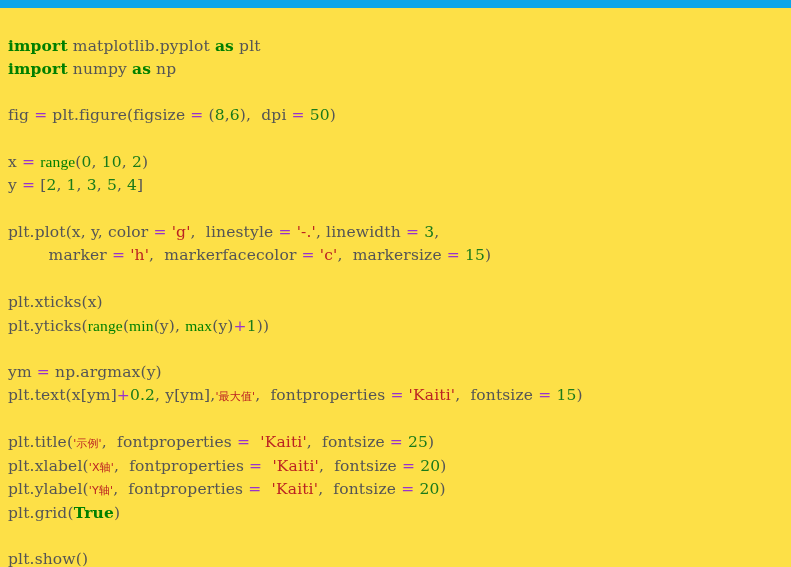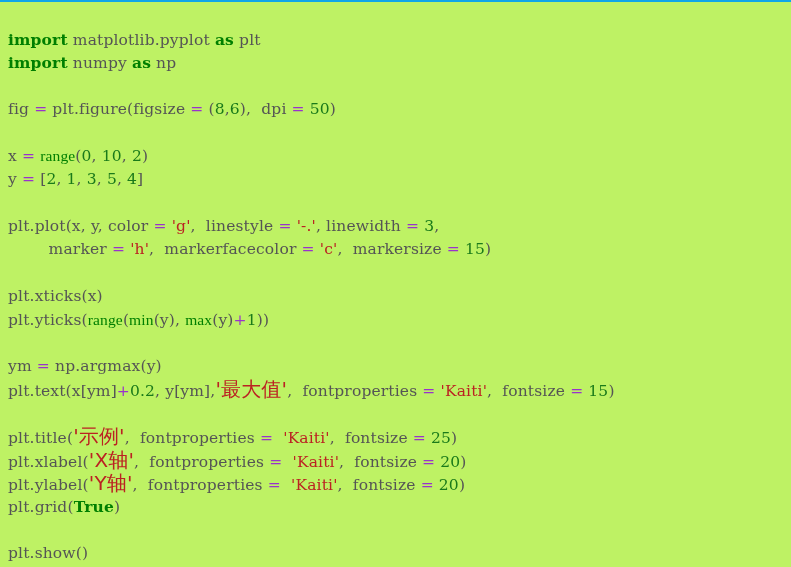--- a/index.html
+++ b/index.html
@@ -11,23 +11,23 @@
     width: 791px;
     height: 567px;
     background: #f6f6f6;
     font-family: "DejaVu Serif", serif;
     overflow: hidden;
   }
   #code-viewport {
     position: relative;
     width: 791px;
     height: 567px;
-    background: #bef264;
+    background: #fde047;
     box-sizing: border-box;
-    border-top: 2px solid #0ea5e9;
+    border-top: 8px solid #0ea5e9;
   }
   #code-block {
     position: absolute;
     left: 8px;
     top: 10px;
     width: 783px;
     font-family: "DejaVu Serif", serif;
     font-size: 15.5px;
     line-height: 23.4px;
     white-space: pre;
@@ -41,20 +41,20 @@
     white-space: pre;
   }
   .ln.blank { }
   
   .t-kw   { color: #007f00; font-weight: bold; }   
   .t-bi   { color: #007f00; font-family: Liberation Serif, serif; }                      
   .t-num  { color: #1a7a1a; }                      
   .t-str  { color: #bb2222; }                      
   .t-op   { color: #9933cc; }                      
   .t-pl   { color: #555555; }                      
-  .t-cjk  { color: #bb2222; font-family: "DejaVu Sans", sans-serif; font-size: 20px; }
+  .t-cjk  { color: #bb2222; font-family: "DejaVu Sans", sans-serif; font-size: 11px; }
 </style>
 </head>
 <body>
 
 <div id="code-viewport">
   <pre id="code-block"><span class="ln"><span class="t-kw">import</span><span class="t-pl"> matplotlib.pyplot </span><span class="t-kw">as</span><span class="t-pl"> plt</span></span><span class="ln"><span class="t-kw">import</span><span class="t-pl"> numpy </span><span class="t-kw">as</span><span class="t-pl"> np</span></span><span class="ln blank">&nbsp;</span><span class="ln"><span class="t-pl">fig </span><span class="t-op">=</span><span class="t-pl"> plt.figure(figsize </span><span class="t-op">=</span><span class="t-pl"> (</span><span class="t-num">8</span><span class="t-pl">,</span><span class="t-num">6</span><span class="t-pl">),  dpi </span><span class="t-op">=</span><span class="t-pl"> </span><span class="t-num">50</span><span class="t-pl">)</span></span><span class="ln blank">&nbsp;</span><span class="ln"><span class="t-pl">x </span><span class="t-op">=</span><span class="t-pl"> </span><span class="t-bi">range</span><span class="t-pl">(</span><span class="t-num">0</span><span class="t-pl">, </span><span class="t-num">10</span><span class="t-pl">, </span><span class="t-num">2</span><span class="t-pl">)</span></span><span class="ln"><span class="t-pl">y </span><span class="t-op">=</span><span class="t-pl"> [</span><span class="t-num">2</span><span class="t-pl">, </span><span class="t-num">1</span><span class="t-pl">, </span><span class="t-num">3</span><span class="t-pl">, </span><span class="t-num">5</span><span class="t-pl">, </span><span class="t-num">4</span><span class="t-pl">]</span></span><span class="ln blank">&nbsp;</span><span class="ln"><span class="t-pl">plt.plot(x, y, color </span><span class="t-op">=</span><span class="t-pl"> </span><span class="t-str">'g'</span><span class="t-pl">,  linestyle </span><span class="t-op">=</span><span class="t-pl"> </span><span class="t-str">'-.'</span><span class="t-pl">, linewidth </span><span class="t-op">=</span><span class="t-pl"> </span><span class="t-num">3</span><span class="t-pl">,</span></span><span class="ln"><span class="t-pl">        marker </span><span class="t-op">=</span><span class="t-pl"> </span><span class="t-str">'h'</span><span class="t-pl">,  markerfacecolor </span><span class="t-op">=</span><span class="t-pl"> </span><span class="t-str">'c'</span><span class="t-pl">,  markersize </span><span class="t-op">=</span><span class="t-pl"> </span><span class="t-num">15</span><span class="t-pl">)</span></span><span class="ln blank">&nbsp;</span><span class="ln"><span class="t-pl">plt.xticks(x)</span></span><span class="ln"><span class="t-pl">plt.yticks(</span><span class="t-bi">range</span><span class="t-pl">(</span><span class="t-bi">min</span><span class="t-pl">(y), </span><span class="t-bi">max</span><span class="t-pl">(y)</span><span class="t-op">+</span><span class="t-num">1</span><span class="t-pl">))</span></span><span class="ln blank">&nbsp;</span><span class="ln"><span class="t-pl">ym </span><span class="t-op">=</span><span class="t-pl"> np.argmax(y)</span></span><span class="ln"><span class="t-pl">plt.text(x[ym]</span><span class="t-op">+</span><span class="t-num">0.2</span><span class="t-pl">, y[ym],</span><span class="t-str t-cjk">'最大值'</span><span class="t-pl">,  fontproperties </span><span class="t-op">=</span><span class="t-pl"> </span><span class="t-str">'Kaiti'</span><span class="t-pl">,  fontsize </span><span class="t-op">=</span><span class="t-pl"> </span><span class="t-num">15</span><span class="t-pl">)</span></span><span class="ln blank">&nbsp;</span><span class="ln"><span class="t-pl">plt.title(</span><span class="t-str t-cjk">'示例'</span><span class="t-pl">,  fontproperties </span><span class="t-op">=</span><span class="t-pl">  </span><span class="t-str">'Kaiti'</span><span class="t-pl">,  fontsize </span><span class="t-op">=</span><span class="t-pl"> </span><span class="t-num">25</span><span class="t-pl">)</span></span><span class="ln"><span class="t-pl">plt.xlabel(</span><span class="t-str t-cjk">'X轴'</span><span class="t-pl">,  fontproperties </span><span class="t-op">=</span><span class="t-pl">  </span><span class="t-str">'Kaiti'</span><span class="t-pl">,  fontsize </span><span class="t-op">=</span><span class="t-pl"> </span><span class="t-num">20</span><span class="t-pl">)</span></span><span class="ln"><span class="t-pl">plt.ylabel(</span><span class="t-str t-cjk">'Y轴'</span><span class="t-pl">,  fontproperties </span><span class="t-op">=</span><span class="t-pl">  </span><span class="t-str">'Kaiti'</span><span class="t-pl">,  fontsize </span><span class="t-op">=</span><span class="t-pl"> </span><span class="t-num">20</span><span class="t-pl">)</span></span><span class="ln"><span class="t-pl">plt.grid(</span><span class="t-kw">True</span><span class="t-pl">)</span></span><span class="ln blank">&nbsp;</span><span class="ln"><span class="t-pl">plt.show()</span></span></pre>
 </div>
 
 </body></html>

